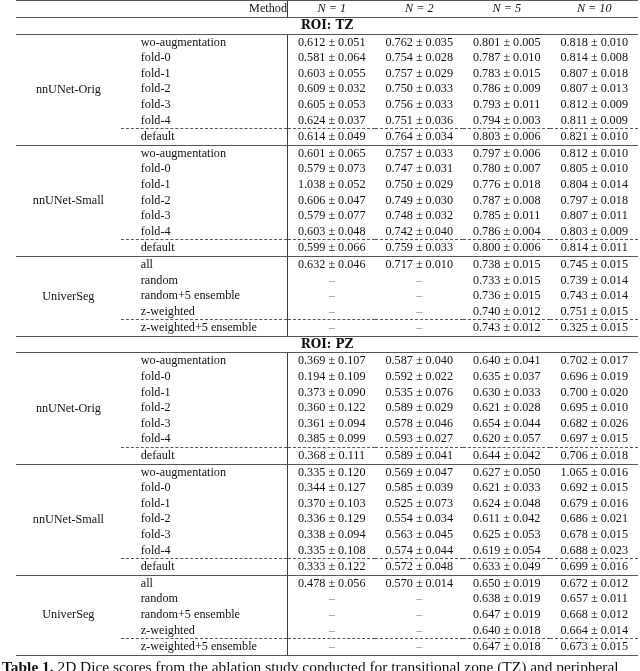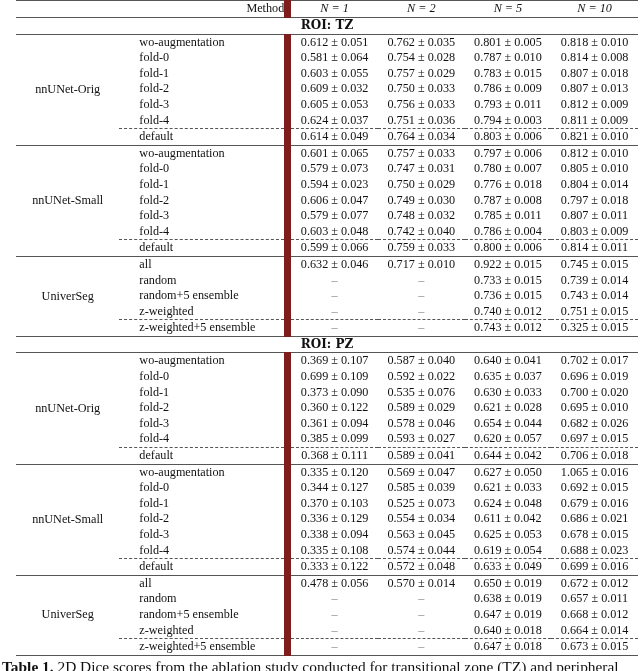--- a/index.html
+++ b/index.html
@@ -5,21 +5,21 @@
   html, body { margin: 0; padding: 0; background: #ffffff; }
   body { width: 640px; height: 671px; overflow: hidden; font-family: "DejaVu Serif", "Liberation Serif", serif; color: #111; }
   .wrap { position: relative; width: 640px; }
   table { border-collapse: collapse; width: 622px; margin-left: 16px; font-family: "Liberation Serif", "DejaVu Serif", serif; font-size: 12.2px; }
   td, th { padding: 0; height: 15.6px; line-height: 15.6px; white-space: nowrap; font-weight: normal; }
   th { text-align: center; }
   .hdr th { border-top: 1px solid #555; border-bottom: 1px solid #555; height: 16px; }
   .c-group { width: 109px; text-align: center; margin-top: 24px; }
   .c-method { width: 150px; text-align: left; padding-left: 0; }
   .c-val { text-align: center; width: 90px; }
-  .vline { border-left: 7px solid #7f1d1d; }
+  .vline { border-left: 1px solid #7f1d1d; }
   .roi td { text-align: center; font-weight: bold; border-bottom: 1px solid #555; font-family: "DejaVu Serif", serif; font-size: 12px; margin-top: 12px; }
   .group-end td { border-bottom: 1px solid #555; }
   .dashed-top td.dash { border-top: 1px dashed #555; }
   .ital { font-style: italic; }
   .caption { font-family: "Liberation Serif", "DejaVu Serif", serif; font-size: 15.4px; line-height: 17px; margin: 2px 0 0 2px; width: 636px; }
   .caption b { font-weight: bold; }
 </style>
 </head>
 <body>
 
@@ -99,21 +99,21 @@
         </tr>
         <tr>
           <td class="c-method dash" style="padding-left: 20px;">fold-0</td>
           <td class="c-val dash vline">0.579 ± 0.073</td>
           <td class="c-val dash">0.747 ± 0.031</td>
           <td class="c-val dash">0.780 ± 0.007</td>
           <td class="c-val dash">0.805 ± 0.010</td>
         </tr>
         <tr>
           <td class="c-method dash" style="padding-left: 20px;">fold-1</td>
-          <td class="c-val dash vline">0.594 ± 0.023</td>
+          <td class="c-val dash vline">1.038 ± 0.052</td>
           <td class="c-val dash">0.750 ± 0.029</td>
           <td class="c-val dash">0.776 ± 0.018</td>
           <td class="c-val dash">0.804 ± 0.014</td>
         </tr>
         <tr>
           <td class="c-method dash" style="padding-left: 20px;">fold-2</td>
           <td class="c-val dash vline">0.606 ± 0.047</td>
           <td class="c-val dash">0.749 ± 0.030</td>
           <td class="c-val dash">0.787 ± 0.008</td>
           <td class="c-val dash">0.797 ± 0.018</td>
@@ -137,21 +137,21 @@
           <td class="c-val dash vline">0.599 ± 0.066</td>
           <td class="c-val dash">0.759 ± 0.033</td>
           <td class="c-val dash">0.800 ± 0.006</td>
           <td class="c-val dash">0.814 ± 0.011</td>
         </tr>
         <tr>
           <td class="c-group" rowspan="5" style="border-bottom: 1px solid rgb(85, 85, 85);">UniverSeg</td>
           <td class="c-method dash" style="padding-left: 20px;">all</td>
           <td class="c-val dash vline">0.632 ± 0.046</td>
           <td class="c-val dash">0.717 ± 0.010</td>
-          <td class="c-val dash">0.922 ± 0.015</td>
+          <td class="c-val dash">0.738 ± 0.015</td>
           <td class="c-val dash">0.745 ± 0.015</td>
         </tr>
         <tr>
           <td class="c-method dash" style="padding-left: 20px;">random</td>
           <td class="c-val dash vline" style="color: rgb(136, 136, 136);">–</td>
           <td class="c-val dash" style="color: rgb(136, 136, 136);">–</td>
           <td class="c-val dash">0.733 ± 0.015</td>
           <td class="c-val dash">0.739 ± 0.014</td>
         </tr>
         <tr>
@@ -181,21 +181,21 @@
         <tr>
           <td class="c-group" rowspan="7" style="border-bottom: 1px solid rgb(85, 85, 85);">nnUNet-Orig</td>
           <td class="c-method dash" style="padding-left: 20px;">wo-augmentation</td>
           <td class="c-val dash vline">0.369 ± 0.107</td>
           <td class="c-val dash">0.587 ± 0.040</td>
           <td class="c-val dash">0.640 ± 0.041</td>
           <td class="c-val dash">0.702 ± 0.017</td>
         </tr>
         <tr>
           <td class="c-method dash" style="padding-left: 20px;">fold-0</td>
-          <td class="c-val dash vline">0.699 ± 0.109</td>
+          <td class="c-val dash vline">0.194 ± 0.109</td>
           <td class="c-val dash">0.592 ± 0.022</td>
           <td class="c-val dash">0.635 ± 0.037</td>
           <td class="c-val dash">0.696 ± 0.019</td>
         </tr>
         <tr>
           <td class="c-method dash" style="padding-left: 20px;">fold-1</td>
           <td class="c-val dash vline">0.373 ± 0.090</td>
           <td class="c-val dash">0.535 ± 0.076</td>
           <td class="c-val dash">0.630 ± 0.033</td>
           <td class="c-val dash">0.700 ± 0.020</td>

